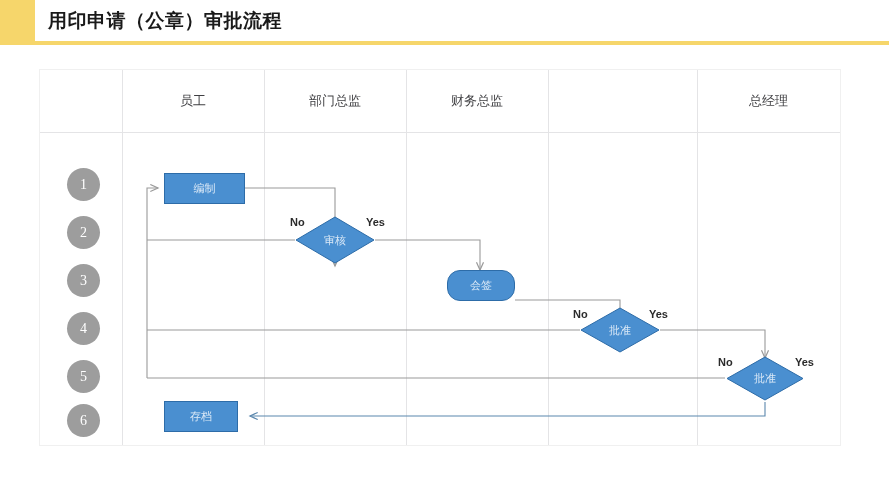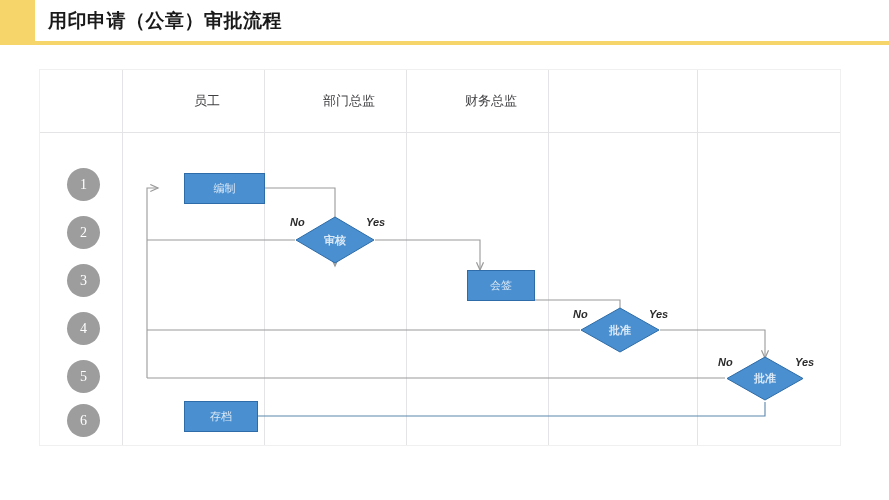--- a/index.html
+++ b/index.html
@@ -41,57 +41,53 @@
   }
   #head-div{
     position:absolute;left:0;top:62px;width:800px;height:1px;background:#e4e4e6;
   }
   .col-head{
     position:absolute;top:0;height:62px;
     display:flex;align-items:center;justify-content:center;
     font-size:13px;color:#3f3f42;
     font-family:"Liberation Serif","DejaVu Serif",serif;
     white-space:nowrap;
-    padding-left:14px;
   }
   
   .step{
     position:absolute;width:33px;height:33px;border-radius:50%;
     background:#9d9d9d;
     display:flex;align-items:center;justify-content:center;
     color:#ffffff;font-size:14px;
     font-family:"Liberation Serif","DejaVu Serif",serif;
   }
   
   .proc{
     position:absolute;
     background:#4a8fd0;
     border:1px solid #2d6ca8;
     display:flex;align-items:center;justify-content:center;
     color:#dbe9f7;font-size:11px;
     font-family:"Liberation Serif","DejaVu Serif",serif;
     box-sizing:border-box;
-    margin-left:20px;
-  }
-  .proc.round{border-radius:0;}
+  }
+  .proc.round{border-radius:13px;}
   .dia-wrap{position:absolute;}
   .dia-wrap svg{display:block;}
   .dia-label{
     position:absolute;left:0;top:0;width:100%;height:100%;
     display:flex;align-items:center;justify-content:center;
     color:#dbe9f7;font-size:11px;
     font-family:"Liberation Serif","DejaVu Serif",serif;
     pointer-events:none;
-    font-weight:bold;
   }
   .yn{
     position:absolute;font-size:11px;font-weight:bold;color:#2b2b2b;
     font-family:"Liberation Sans","DejaVu Sans",sans-serif;
     white-space:nowrap;
-    font-style:italic;
   }
   #wires{position:absolute;left:0;top:0;width:800px;height:375px;}
 </style>
 </head>
 <body>
 
 <div id="header">
   <div id="header-accent"></div>
   <div id="header-title">用印申请（公章）审批流程</div>
 </div>
@@ -103,20 +99,21 @@
   <div class="col-div" style="left:224px"></div>
   <div class="col-div" style="left:366px"></div>
   <div class="col-div" style="left:508px"></div>
   <div class="col-div" style="left:657px"></div>
   <div id="head-div"></div>
 
   <div class="col-head" style="left:0px;width:82px"></div>
   <div class="col-head" style="left:82px;width:142px">员工</div>
   <div class="col-head" style="left:224px;width:142px">部门总监</div>
   <div class="col-head" style="left:366px;width:142px">财务总监</div>
+  <div class="col-head" style="left:657px;width:143px">总经理</div>
 
   <svg id="wires" viewBox="0 0 800 375">
     <defs>
       <marker id="ah-gray" markerWidth="9" markerHeight="9" refX="7" refY="3.2" orient="auto">
         <path d="M0,0 L7,3.2 L0,6.4" fill="none" stroke="#9a9a9a" stroke-width="1.1"></path>
       </marker>
       <marker id="ah-blue" markerWidth="9" markerHeight="9" refX="7" refY="3.2" orient="auto">
         <path d="M0,0 L7,3.2 L0,6.4" fill="none" stroke="#5b87ad" stroke-width="1.1"></path>
       </marker>
     </defs>

